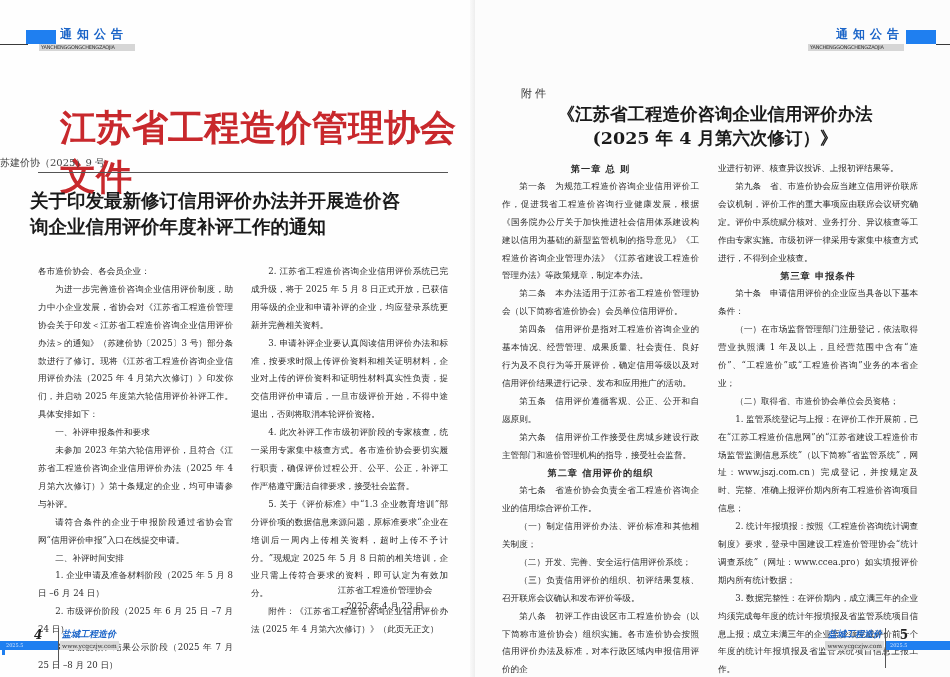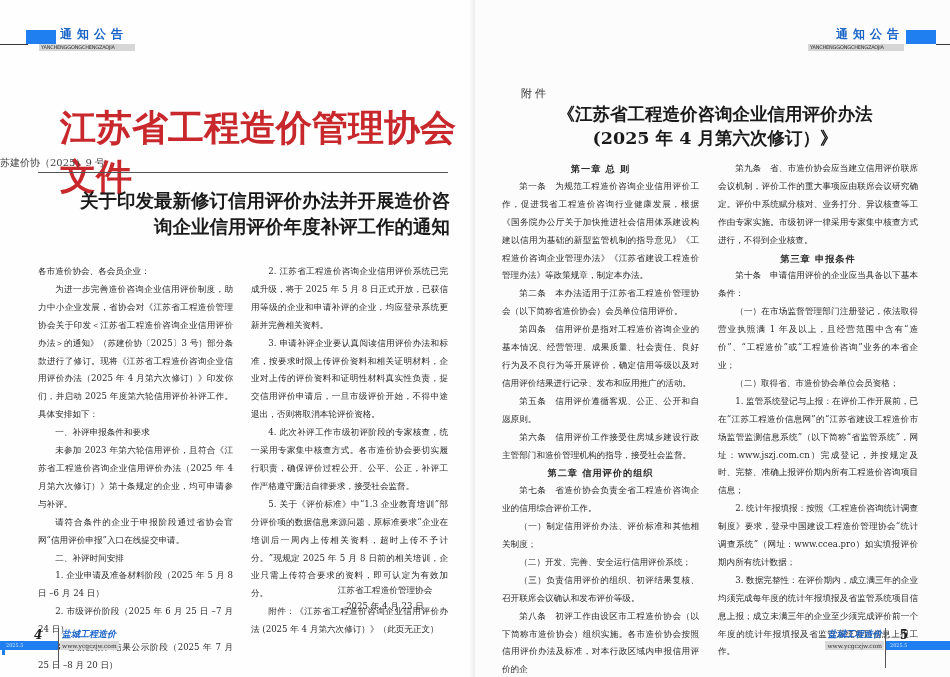--- a/index.html
+++ b/index.html
@@ -31,21 +31,21 @@
     font-size: 5px; line-height: 7px; color: #333; padding: 0 2px; white-space: nowrap; letter-spacing: -0.2px; }
   .sec-head-left .sec-sub { left: 39px; width: 96px; }
   .sec-head-right .sec-sub { right: 46px; width: 96px; }
 
   
   .doc-org { position: absolute; left: 40px; top: 104px; width: 400px; text-align: left;
     font-family: "DejaVu Serif", serif; font-weight: bold; font-size: 36px; color: #c8282c; letter-spacing: 0px; margin-left: 20px; }
   .doc-no { position: absolute; left: 0; top: 156px; width: 475px; text-align: left;
     font-size: 10px; color: #444; }
   .doc-rule { position: absolute; left: 38px; top: 172px; width: 410px; height: 1px; background: #555; }
-  .doc-title { position: absolute; left: 30px; top: 188px; width: 420px; text-align: right;
+  .doc-title { position: absolute; left: 30px; top: 188px; width: 420px; text-align: left;
     font-weight: bold; font-size: 18.5px; line-height: 26px; color: #1a1a1a; }
 
   .body-text { position: absolute; font-size: 8.6px; line-height: 17.9px; color: #2b2b2b; text-align: justify; }
   .body-text p { margin: 0; }
   .body-text .ind { text-indent: 2em; }
   .col-l1 { left: 38px; top: 263px; width: 195px; }
   .col-l2 { left: 251px; top: 263px; width: 197px; }
   .sign { position: absolute; left: 330px; width: 110px; text-align: center; font-size: 8.6px; color: #2b2b2b; }
   .sign-org { top: 585px; }
   .sign-date { top: 601px; }
@@ -161,20 +161,21 @@
     <p class="ind">第六条　信用评价工作接受住房城乡建设行政主管部门和造价管理机构的指导，接受社会监督。</p>
     <p class="chap">第二章 信用评价的组织</p>
     <p class="ind">第七条　省造价协会负责全省工程造价咨询企业的信用综合评价工作。</p>
     <p class="ind">（一）制定信用评价办法、评价标准和其他相关制度；</p>
     <p class="ind">（二）开发、完善、安全运行信用评价系统；</p>
     <p class="ind">（三）负责信用评价的组织、初评结果复核、召开联席会议确认和发布评价等级。</p>
     <p class="ind">第八条　初评工作由设区市工程造价协会（以下简称市造价协会）组织实施。各市造价协会按照信用评价办法及标准，对本行政区域内申报信用评价的企</p>
   </div>
 
   <div class="body-text col-r2">
+    <p>业进行初评、核查异议投诉、上报初评结果等。</p>
     <p class="ind">第九条　省、市造价协会应当建立信用评价联席会议机制，评价工作的重大事项应由联席会议研究确定。评价中系统赋分核对、业务打分、异议核查等工作由专家实施。市级初评一律采用专家集中核查方式进行，不得到企业核查。</p>
     <p class="chap">第三章 申报条件</p>
     <p class="ind">第十条　申请信用评价的企业应当具备以下基本条件：</p>
     <p class="ind">（一）在市场监督管理部门注册登记，依法取得营业执照满 1 年及以上，且经营范围中含有“造价”、“工程造价”或“工程造价咨询”业务的本省企业；</p>
     <p class="ind">（二）取得省、市造价协会单位会员资格；</p>
     <p class="ind">1. 监管系统登记与上报：在评价工作开展前，已在“江苏工程造价信息网”的“江苏省建设工程造价市场监管监测信息系统”（以下简称“省监管系统”，网址：www.jszj.com.cn）完成登记，并按规定及时、完整、准确上报评价期内所有工程造价咨询项目信息；</p>
     <p class="ind">2. 统计年报填报：按照《工程造价咨询统计调查制度》要求，登录中国建设工程造价管理协会“统计调查系统”（网址：www.ccea.pro）如实填报评价期内所有统计数据；</p>
     <p class="ind">3. 数据完整性：在评价期内，成立满三年的企业均须完成每年度的统计年报填报及省监管系统项目信息上报；成立未满三年的企业至少须完成评价前一个年度的统计年报填报及省监管系统项目信息上报工作。</p>
 
   </div>

